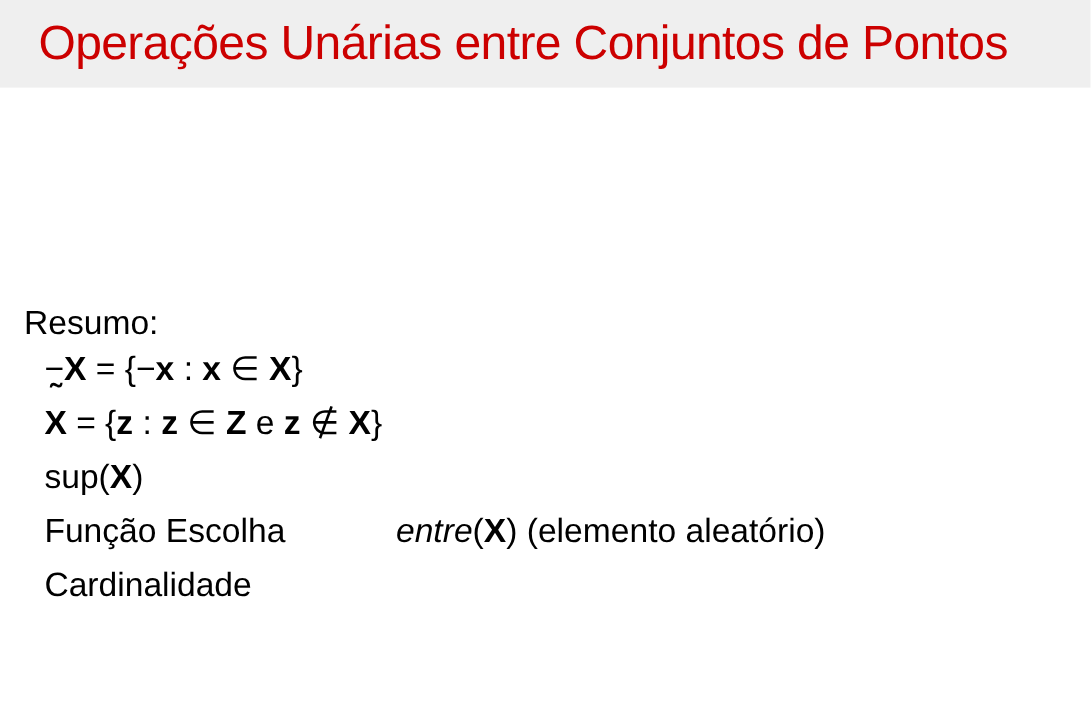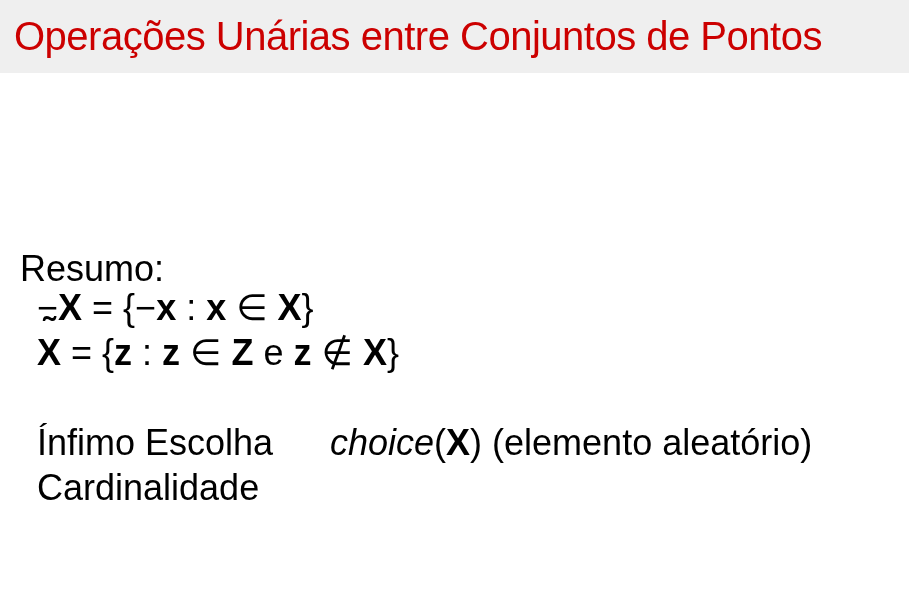--- a/index.html
+++ b/index.html
@@ -11,29 +11,29 @@
     color:var(--body-text,#000000);
     overflow:hidden;
   }
   .titlebar {
     position:absolute; top:0; left:0; right:0;
     height:73px;
     background:var(--title-bg,#efefef);
     display:flex; align-items:center;
   }
   .title {
-    margin:0 0 0 14px;
+    margin:0 0 0 32px;
     color:var(--title-color,#cc0000);
     font-size:40px; font-weight:400;
     letter-spacing:-0.5px;
     white-space:nowrap;
   }
   .content {
     position:absolute; left:20px; top:252px;
-    font-size:36px;
+    font-size:28px;
   }
   .resumo { height:33px; line-height:33px; }
   .rows { margin-left:17px; }
   .row { display:flex; height:45px; line-height:45px; align-items:baseline; }
   .row .label { flex:0 0 auto; width:293px; }
   .formula { white-space:nowrap; font-family:"Liberation Sans","DejaVu Sans",sans-serif; }
   .p.rm { font-weight:400; font-style:normal; }
   .p.bf { font-weight:700; }
   .p.it { font-style:italic; }
   .tilde-wrap { position:relative; display:inline-block; }
@@ -53,23 +53,24 @@
   <main class="content">
     <div class="resumo">Resumo:</div>
     <div class="rows" id="rows">
         <div class="row">
           <div class="formula"><span class="p rm">−</span><span class="p bf">X</span><span class="p rm"> = {</span><span class="p rm">−</span><span class="p bf">x</span><span class="p rm"> : </span><span class="p bf">x</span><span class="p rm"> ∈ </span><span class="p bf">X</span><span class="p rm">}</span></div>
         </div>
         <div class="row">
           <div class="formula"><span class="p bf tilde-wrap"><span class="tilde-mark">˜</span>X</span><span class="p rm"> = {</span><span class="p bf">z</span><span class="p rm"> : </span><span class="p bf">z</span><span class="p rm"> ∈ </span><span class="p bf">Z</span><span class="p rm"> e </span><span class="p bf">z</span><span class="p rm"> ∉ </span><span class="p bf">X</span><span class="p rm">}</span></div>
         </div>
         <div class="row">
+          <div class="formula"><span class="p rm">sup(</span><span class="p bf">X</span><span class="p rm">)</span></div>
         </div>
         <div class="row">
-          <div class="label">Ínfimo Escolha</div>
-          <div class="formula"><span class="p it">choice</span><span class="p rm">(</span><span class="p bf">X</span><span class="p rm">) (elemento aleatório)</span></div>
+          <div class="label">Função Escolha</div>
+          <div class="formula"><span class="p it">entre</span><span class="p rm">(</span><span class="p bf">X</span><span class="p rm">) (elemento aleatório)</span></div>
         </div>
         <div class="row">
           <div class="label">Cardinalidade</div>
         </div>
       </div>
   </main>
 </div>
 
 </body></html>

